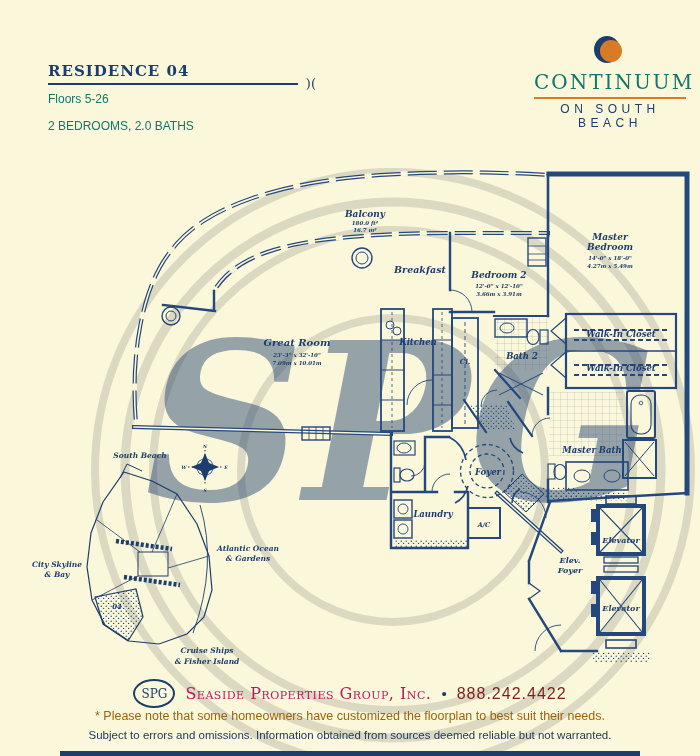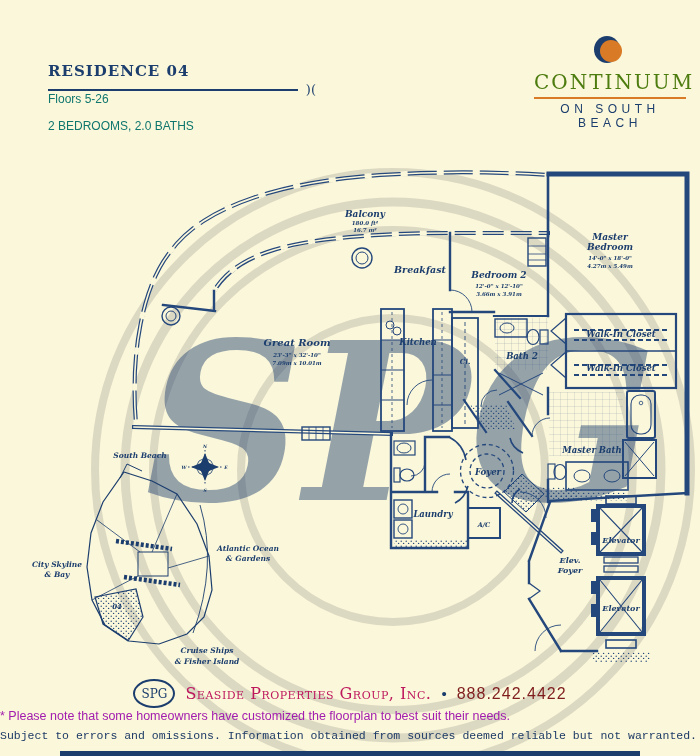--- a/index.html
+++ b/index.html
@@ -1,41 +1,41 @@
 <!DOCTYPE html>
 <html><head>
 <meta charset="utf-8">
 <style>
   html,body{margin:0;padding:0;}
   #page{position:relative;width:700px;height:756px;background:#fbf7da;overflow:hidden;
         font-family:"Liberation Sans",sans-serif;color:#1c3e6e;}
   
-  .res-line{position:absolute;left:48px;top:62px;width:250px;border-bottom:2px solid #1c3e6e;padding-bottom:9px;}
+  .res-line{position:absolute;left:48px;top:62px;width:250px;border-bottom:2px solid #1c3e6e;padding-bottom:3px;}
   .res-title{font-family:"DejaVu Serif",serif;font-weight:bold;font-size:15px;letter-spacing:1px;color:#1c3e6e;}
   .res-endmark{position:absolute;right:-18px;bottom:-8px;font-family:"DejaVu Serif",serif;font-size:13px;color:#1c3e6e;}
   .hdr-sub{position:absolute;left:48px;font-size:12px;color:#0f766e;}
   .ac-label{display:inline-block;width:92px;}
   .ac-sqft{display:inline-block;width:118px;}
   
   .brand{position:absolute;right:14px;top:36px;width:152px;text-align:center;}
   .brand-icon{position:relative;width:32px;height:32px;margin:0 auto;}
   .brand-icon .navy{position:absolute;left:0;top:0;width:26px;height:27px;border-radius:50%;background:#1c3e6e;}
   .brand-icon .orange{position:absolute;left:6px;top:4px;width:22px;height:22px;border-radius:50%;background:#d97b26;}
-  .brand-name{font-family:"DejaVu Serif",serif;font-size:20px;letter-spacing:2px;color:#4d7c0f;margin-top:2px;}
+  .brand-name{font-family:"DejaVu Serif",serif;font-size:20px;letter-spacing:2px;color:#0f766e;margin-top:2px;}
   .brand-rule{height:2px;background:#d97b26;margin:3px 0 3px 0;}
   .brand-tag{font-size:12px;letter-spacing:4.5px;color:#1c3e6e;}
   
   .spg-line{position:absolute;left:0;top:679px;width:100%;display:flex;justify-content:center;align-items:center;gap:10px;}
   .spg-oval{width:38px;height:25px;border:2px solid #1c3e6e;border-radius:50%;display:flex;align-items:center;justify-content:center;
             font-family:"DejaVu Serif",serif;font-size:12px;color:#1c3e6e;}
   .spg-company{font-family:"DejaVu Serif",serif;font-variant:small-caps;font-size:16px;letter-spacing:0.5px;color:#be185d;}
   .spg-bullet{font-size:15px;color:#1c3e6e;}
   .spg-phone{font-size:16px;letter-spacing:1px;color:#7f1d1d;}
-  .foot-note{position:absolute;left:0;top:709px;width:100%;text-align:left;font-size:12.5px;color:#a21caf;}
-  .foot-disc{position:absolute;left:0;top:729px;width:100%;font-size:11.5px;color:#1d3a66;font-family:Liberation Mono, monospace;}
+  .foot-note{position:absolute;left:0;top:709px;width:100%;text-align:center;font-size:12.5px;color:#a16207;}
+  .foot-disc{position:absolute;left:0;top:729px;width:100%;text-align:center;font-size:11.5px;color:#1d3a66;}
   .bottom-bar{position:absolute;left:60px;right:60px;bottom:0;height:5px;background:#1c3e6e;}
   svg{position:absolute;left:0;top:0;}
   svg text{font-family:"DejaVu Serif",serif;font-style:italic;font-weight:bold;fill:#1c3e6e;}
   svg text.dim{font-size:5.5px;}
   svg text.site{font-size:7.5px;}
 </style>
 </head>
 <body>
 
 <div id="page">

